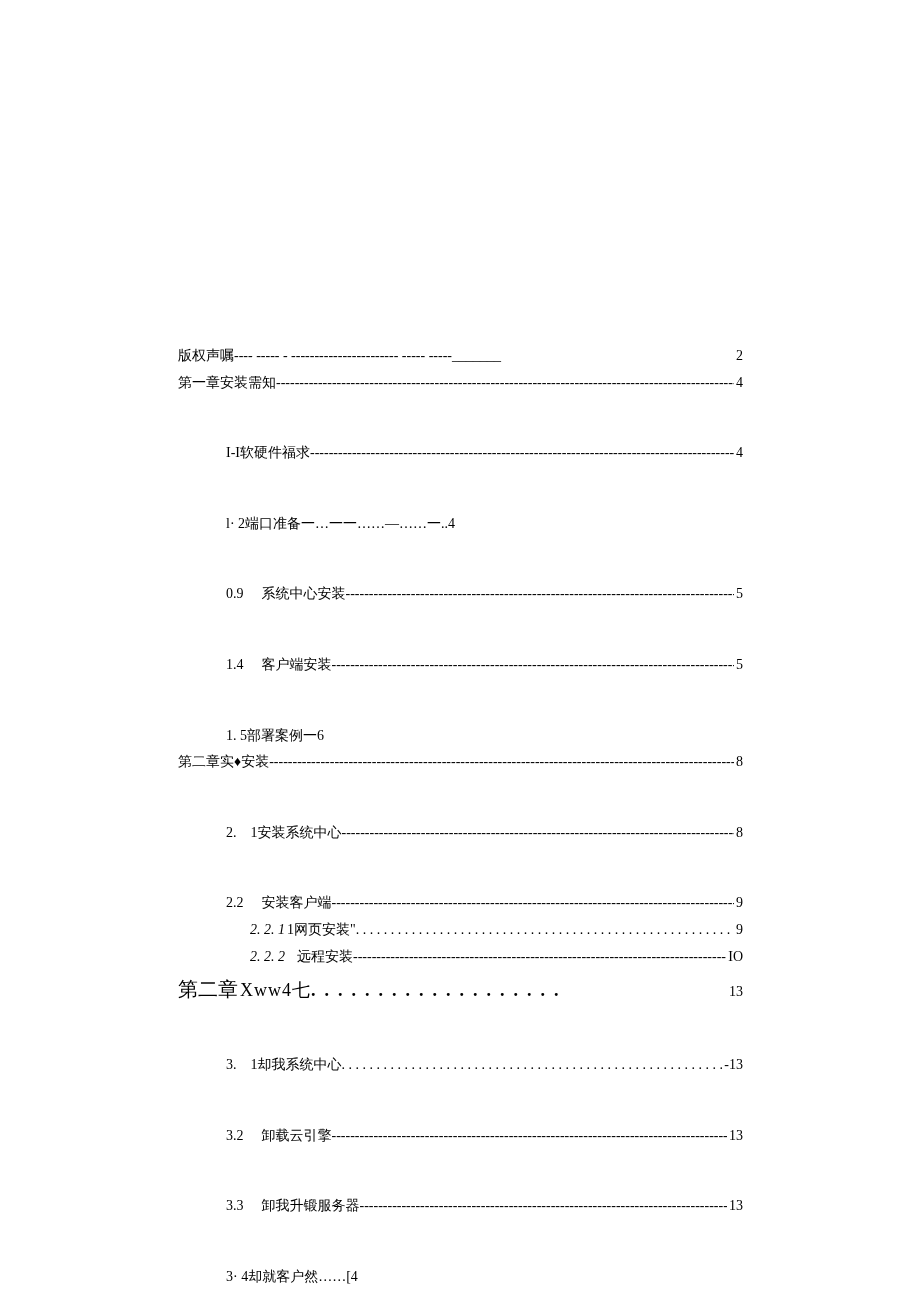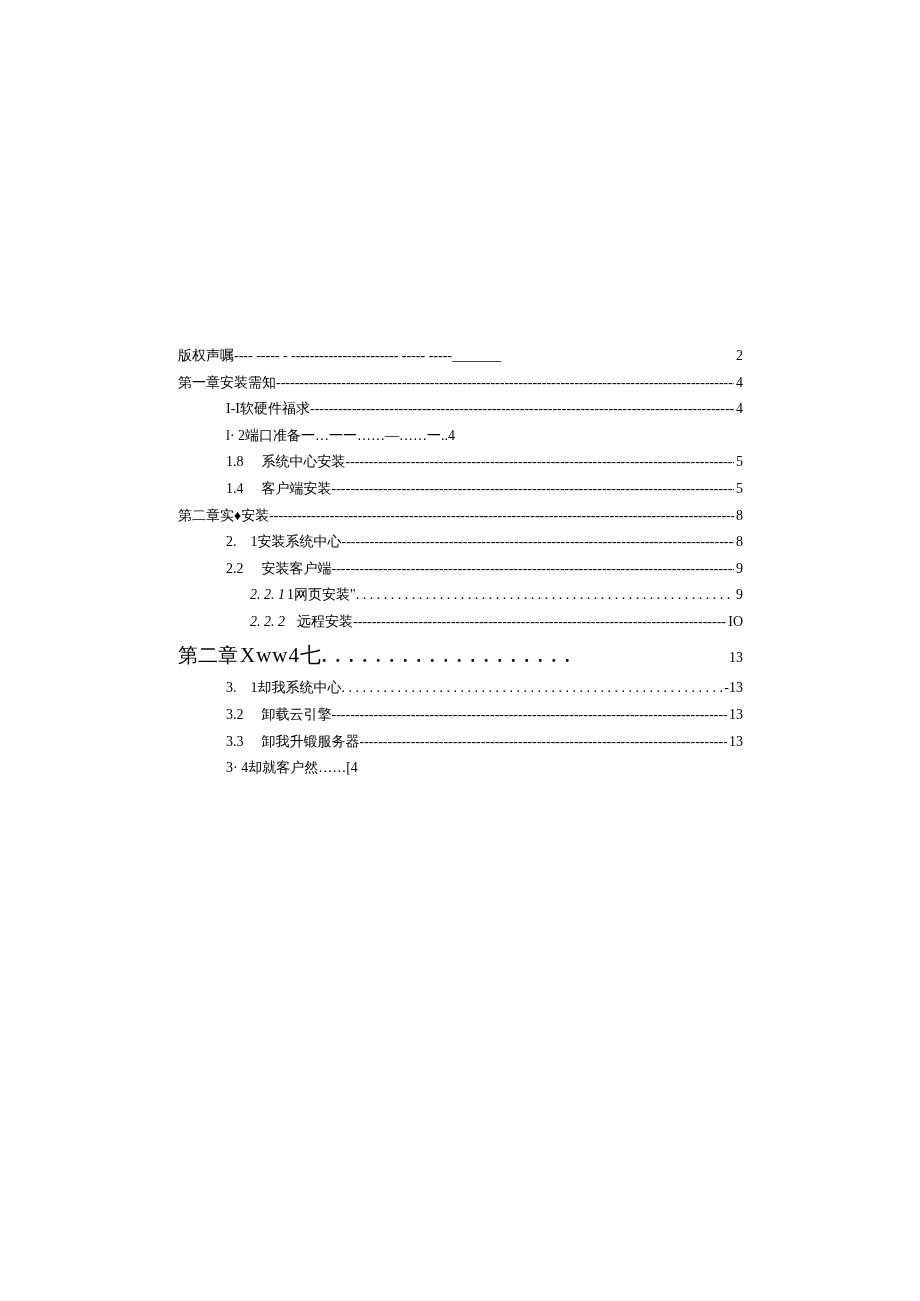--- a/index.html
+++ b/index.html
@@ -52,37 +52,38 @@
     .toc-fill-mixdash::after {
       content: " ----  ----- -  -----------------------  -----  -----_______";
       letter-spacing: 0px;
     }
     .toc-pg {
       flex-shrink: 0;
       padding-left: 2px;
     }
     .indent-1 {
       padding-left: 48px;
+      margin-top: 44px;
     }
     .indent-2 {
       padding-left: 72px;
     }
     .italic-num {
       font-style: italic;
       font-family: serif;
     }
     .ch3-mixed {
       font-family: serif;
     }
     .ch3-title .ch3-part1 {
       font-size: 20px;
       vertical-align: baseline;
     }
     .ch3-title .ch3-part2 {
-      font-size: 21px;
+      font-size: 18px;
       letter-spacing: 1px;
       vertical-align: baseline;
     }
   </style>
 </head>
 <body>
 
 <div class="page">
 
   <div class="toc-line">
@@ -101,33 +102,36 @@
     <span class="toc-title">I-I软硬件福求</span>
     <span class="toc-fill toc-fill-dash"></span>
     <span class="toc-pg">4</span>
   </div>
 
   <div class="toc-line indent-1">
     <span class="toc-title">l· 2端口准备一…一一……—……一..4</span>
   </div>
 
   <div class="toc-line indent-1">
-    <span class="toc-title">1.8</span>
+    <span class="toc-title">0.9</span>
     <span class="toc-title" style="padding-left:18px">系统中心安装</span>
     <span class="toc-fill toc-fill-dash"></span>
     <span class="toc-pg">5</span>
   </div>
 
   <div class="toc-line indent-1">
     <span class="toc-title">1.4</span>
     <span class="toc-title" style="padding-left:18px">客户端安装</span>
     <span class="toc-fill toc-fill-dash"></span>
     <span class="toc-pg">5</span>
   </div>
 
+  <div class="toc-line indent-1">
+    <span class="toc-title">1.  5部署案例一6</span>
+  </div>
 
   <div class="toc-line">
     <span class="toc-title">第二章实♦安装</span>
     <span class="toc-fill toc-fill-dash"></span>
     <span class="toc-pg">8</span>
   </div>
 
   <div class="toc-line indent-1">
     <span class="toc-title">2.</span>
     <span class="toc-title" style="padding-left:14px">1安装系统中心</span>

